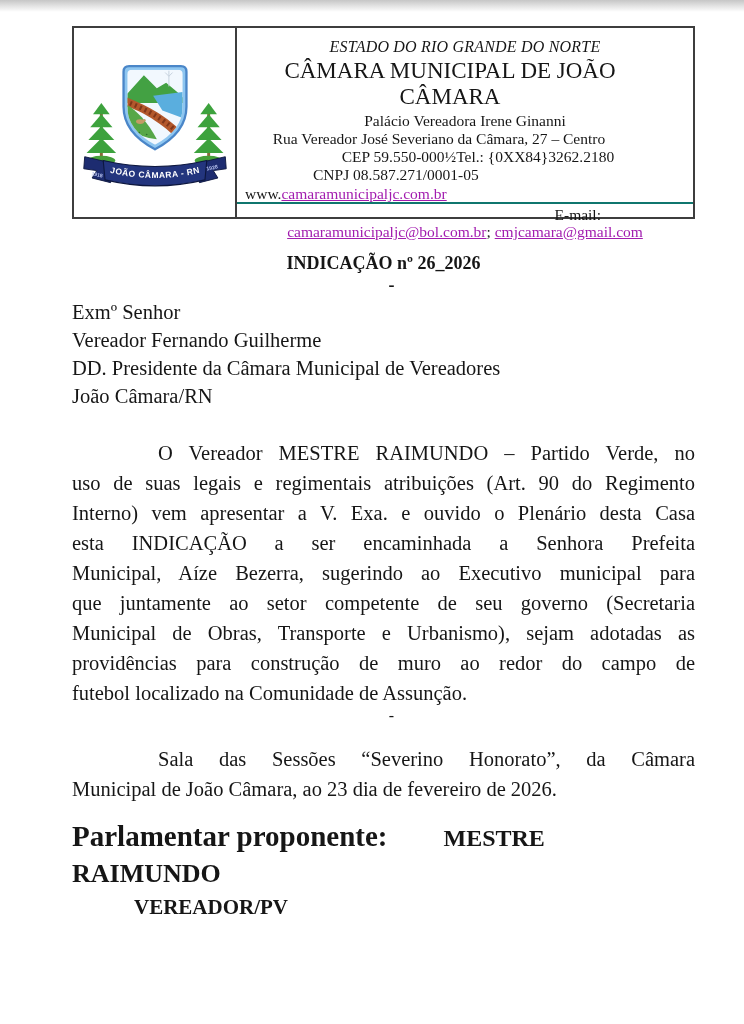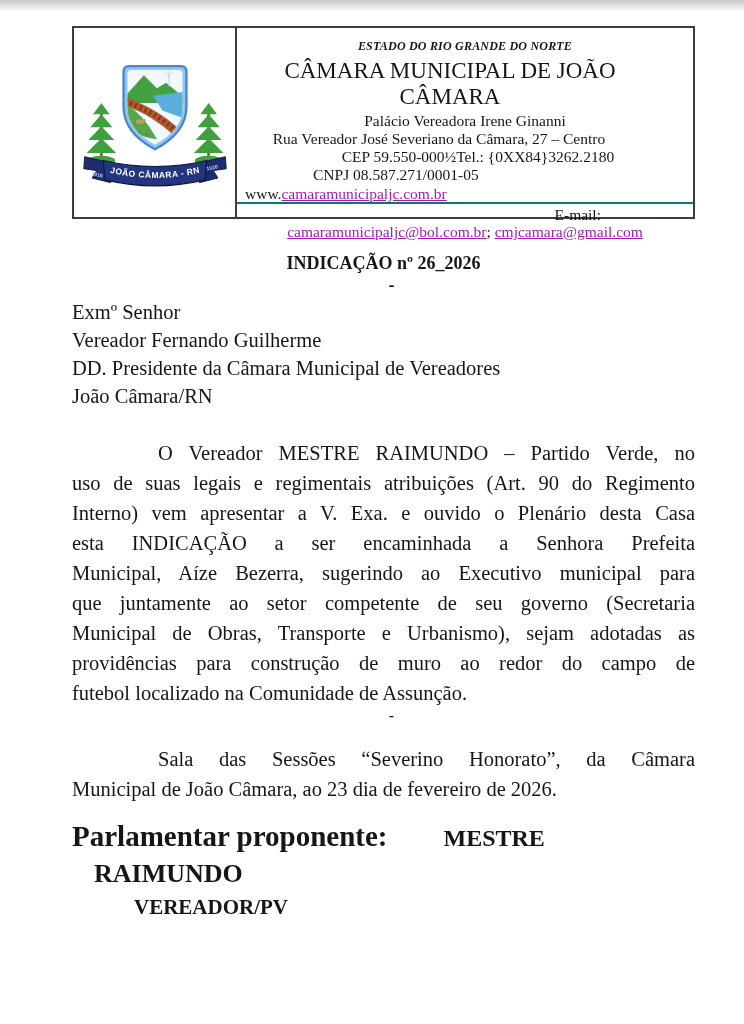--- a/index.html
+++ b/index.html
@@ -11,21 +11,21 @@
   .scan-strip { position:absolute; top:0; left:0; width:744px; height:12px;
     background:linear-gradient(to bottom,#c6c6c6 0%,#e6e6e6 55%,#ffffff 100%); }
 
   
   .header-box { position:absolute; left:72px; top:26px; width:623px; height:193px;
     border:2px solid #3d3d3d; display:flex; background:#fff; }
   .logo-cell { flex:0 0 163px; border-right:2px solid #3d3d3d;
     display:flex; align-items:center; justify-content:center; }
   .info-cell { flex:1 1 auto; display:flex; flex-direction:column;
     padding-top:10px; font-size:15.5px; line-height:17px; }
-  .h-state   { font-style:italic; text-align:center; font-size:12px; letter-spacing:.2px;font-weight:bold; }
+  .h-state   { font-style:italic; text-align:center; font-size:16px; letter-spacing:.2px; }
   .h-chamber { font-size:23px; line-height:26px; text-align:center; padding-right:30px; margin-top:3px; }
   .h-palace  { text-align:center; margin-top:2px; }
   .h-address { text-align:center; padding-right:52px; margin-top:1px; }
   .h-cep     { text-align:center; padding-left:26px; margin-top:1px; }
   .h-cnpj    { padding-left:76px; margin-top:1px; }
   .h-www     { padding-left:8px; margin-top:2px; }
   .h-email-row { border-top:2px solid #0f766e; margin-top:auto; padding:2px 0 3px; }
   .h-email-label { text-align:right; padding-right:92px; }
   .h-emails  { text-align:center; }
   .link { color:#a21caf; text-decoration:underline; cursor:pointer; }
@@ -41,21 +41,21 @@
   .ln.first { padding-left:86px; }
   .ln.last { text-align:left; text-align-last:left; }
   .dash2 { text-align:center; line-height:12px; font-size:16px; margin-top:2px; padding-left:16px; }
   .motives { text-align:center; font-size:22px; line-height:30px; margin-top:1px; }
   .motives .u { text-decoration:underline; text-underline-offset:3px; }
   .closing { margin-top:22px; font-size:20.5px; }
   .closing .ln.first { padding-left:86px; }
   .proponent { margin-top:14px; }
   .prop-line1 { font-weight:bold; font-size:29px; line-height:36px; }
   .prop-name1 { font-size:24px; margin-left:56px; }
-  .prop-line2 { font-weight:bold; font-size:26px; line-height:32px; margin-top:2px;margin-left:22px; }
+  .prop-line2 { font-weight:bold; font-size:26px; line-height:32px; margin-top:2px; }
   .prop-line3 { font-weight:bold; font-size:21px; line-height:26px; padding-left:62px; margin-top:4px; }
 
   .banner-label { font-family:"Liberation Sans", sans-serif; font-weight:bold;
     letter-spacing:.5px; }
   .banner-year { font-family:"Liberation Sans", sans-serif; font-weight:bold; }
 </style>
 </head>
 <body>
 
 <div class="scan-strip"></div>

